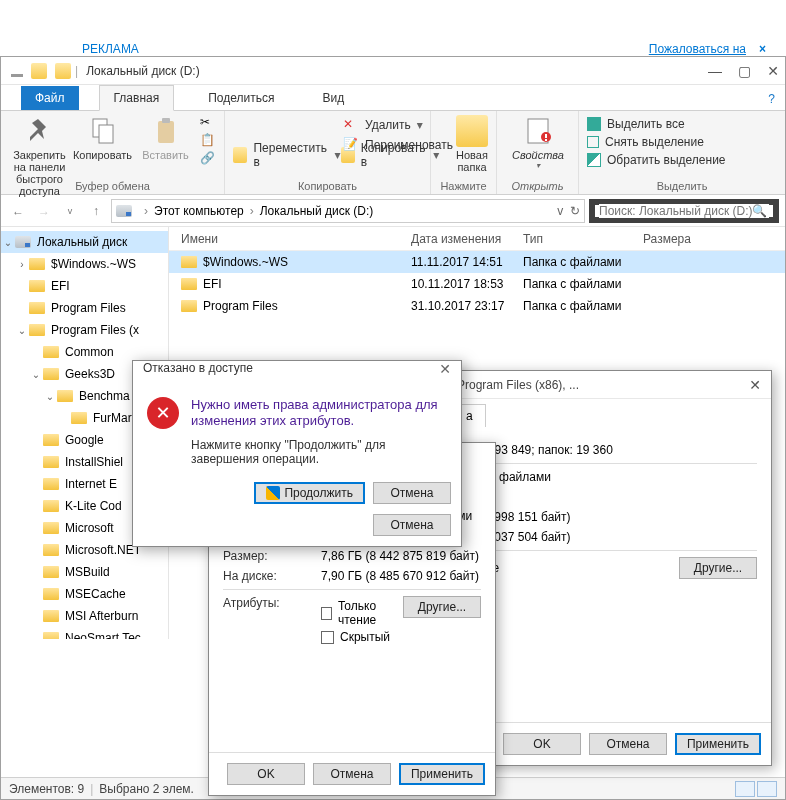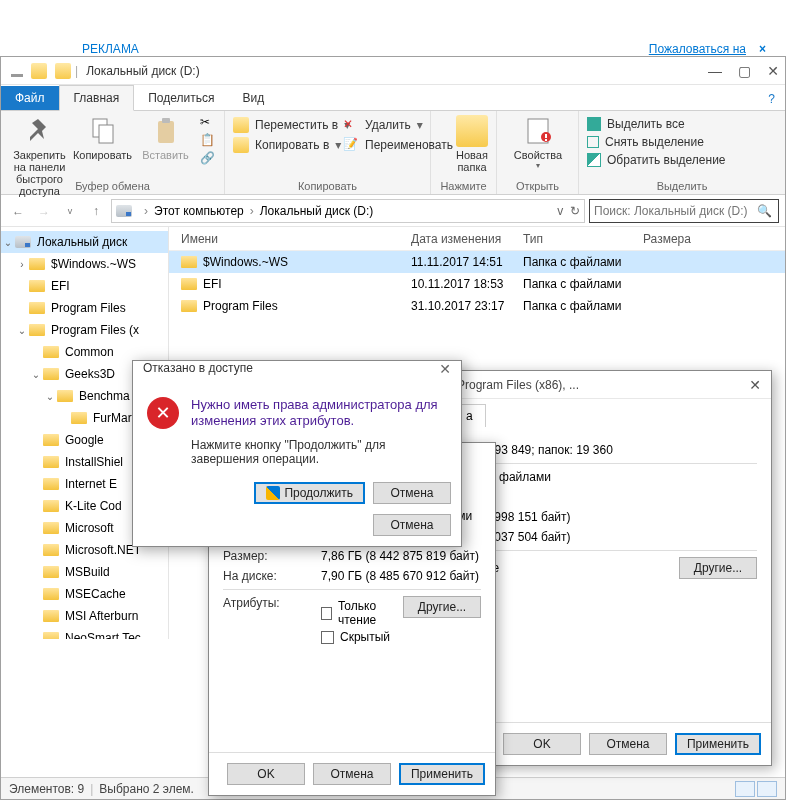--- a/index.html
+++ b/index.html
@@ -7,39 +7,39 @@
 .topbar{position:absolute;left:0;right:0;top:42px;height:18px;color:#0078d4;font-size:10px;}
 .topbar .ad{position:absolute;left:82px;} .topbar .complain{position:absolute;right:40px;text-decoration:underline;} .topbar .x{position:absolute;right:20px;font-weight:bold;cursor:pointer;}
 .explorer{position:absolute;left:0;top:56px;width:786px;height:744px;border:1px solid #a0a0a0;background:#fff;}
 .titlebar{height:28px;display:flex;align-items:center;padding:0 6px;border-bottom:1px solid #e5e5e5;}
 .tb-icon{width:16px;height:16px;margin:0 4px;}
 .folder-w{background:linear-gradient(#ffe9a6,#f7ca4d);border-radius:2px;}
 .tb-title{margin-left:8px;color:#333;}
 .wincontrols{margin-left:auto;display:flex;gap:16px;color:#555;}
 .wincontrols span{cursor:pointer;font-size:14px;}
 .tabstrip{height:26px;background:#fff;display:flex;align-items:flex-end;border-bottom:1px solid #d0d0d0;}
-.tab{padding:5px 14px;color:#333;cursor:pointer;}
+.tab{padding:5px 14px;color:#333;cursor:pointer;margin-left:20px;}
 .tab.file{background:#1979ca;color:#fff;}
 .tab.active{background:#f5f5f5;border:1px solid #d0d0d0;border-bottom:1px solid #f5f5f5;margin-bottom:-1px;}
 .help{margin-left:auto;padding:4px 10px;color:#1979ca;}
 .ribbon{height:84px;background:#f5f5f5;border-bottom:1px solid #d0d0d0;display:flex;}
 .rgroup{border-right:1px solid #e0e0e0;padding:4px 8px;display:flex;flex-direction:column;position:relative;}
 .rgroup .caption{position:absolute;bottom:2px;left:0;right:0;text-align:center;color:#666;font-size:11px;}
 .rbig{display:flex;flex-direction:column;align-items:center;width:66px;cursor:pointer;color:#333;}
 .rbig.disabled{color:#9a9a9a;}
 .ricon{width:32px;height:32px;margin-bottom:2px;}
 .rlabel{text-align:center;line-height:1.1;font-size:11px;}
 .rbtns{display:flex;gap:2px;}
 .rsmall{display:flex;align-items:center;gap:6px;color:#333;cursor:pointer;margin:2px 0;}
 .rsmall .si{width:16px;height:16px;}
 .addressbar{height:32px;display:flex;align-items:center;padding:2px 6px;gap:4px;background:#fff;border-bottom:1px solid #e5e5e5;}
 .navbtn{width:22px;height:22px;border-radius:2px;color:#777;display:flex;align-items:center;justify-content:center;cursor:pointer;}
 .addr{flex:1;height:24px;border:1px solid #ccc;display:flex;align-items:center;padding:0 4px;gap:6px;}
 .addr .sep{color:#888;}
-.search{width:190px;height:24px;border:1px solid #404040;display:flex;align-items:center;padding:0 4px;position:relative;}
+.search{width:190px;height:24px;border:6px solid #404040;display:flex;align-items:center;padding:0 4px;position:relative;}
 .search input{border:none;outline:none;width:100%;font-size:12px;color:#888;}
 .body{display:flex;height:412px;}
 .tree{width:168px;border-right:1px solid #e5e5e5;overflow:hidden;padding-top:4px;}
 .trow{display:flex;align-items:center;height:22px;cursor:pointer;white-space:nowrap;overflow:hidden;}
 .trow .ar{width:14px;text-align:center;color:#666;font-size:10px;}
 .trow.sel{background:#cde8ff;}
 .sp{display:inline-block;}
 .list{flex:1;}
 .colh{height:24px;display:flex;align-items:center;border-bottom:1px solid #eee;color:#555;}
 .colh div{padding-left:12px;}
@@ -151,21 +151,21 @@
         <div style="display:flex;flex-direction:column;gap:2px;margin-left:2px;">
           <div class="si" style="width:16px;height:16px;">✂</div>
           <div class="si" style="width:16px;height:16px;">📋</div>
           <div class="si" style="width:16px;height:16px;">🔗</div>
         </div>
       </div>
       <div class="caption">Буфер обмена</div>
     </div>
 
     <div class="rgroup" style="width:206px;">
-      <div style="display:flex;flex-direction:column;">
+      <div style="display:flex;flex-direction:row;margin-top:24px;">
         <div class="rsmall">
             <span class="si folder-w" style="border-radius:2px;"></span>
             <span>Переместить в</span>
             <span style="color:#666;">▾</span>
           </div>
         <div class="rsmall">
             <span class="si folder-w" style="border-radius:2px;"></span>
             <span>Копировать в</span>
             <span style="color:#666;">▾</span>
           </div>
@@ -186,21 +186,21 @@
 
     <div class="rgroup" style="width:66px;">
       <div class="rbig">
         <div class="ricon folder-w" style="border-radius:3px;"></div>
         <div class="rlabel" style="white-space:pre-line;">Новая
 папка</div>
       </div>
       <div class="caption">Нажмите</div>
     </div>
 
-    <div class="rgroup" style="width:82px;">
+    <div class="rgroup" style="width:82px;font-style:italic;">
       <div class="rbig">
         <div class="ricon">
             <svg viewBox="0 0 32 32">
               <rect x="6" y="4" width="20" height="24" fill="#fff" stroke="#888"></rect>
               <circle cx="24" cy="22" r="5" fill="#d33"></circle>
               <rect x="23" y="19" width="2" height="4" fill="#fff"></rect>
               <rect x="23" y="24" width="2" height="2" fill="#fff"></rect>
             </svg>
           </div>
         <div class="rlabel">Свойства</div>

